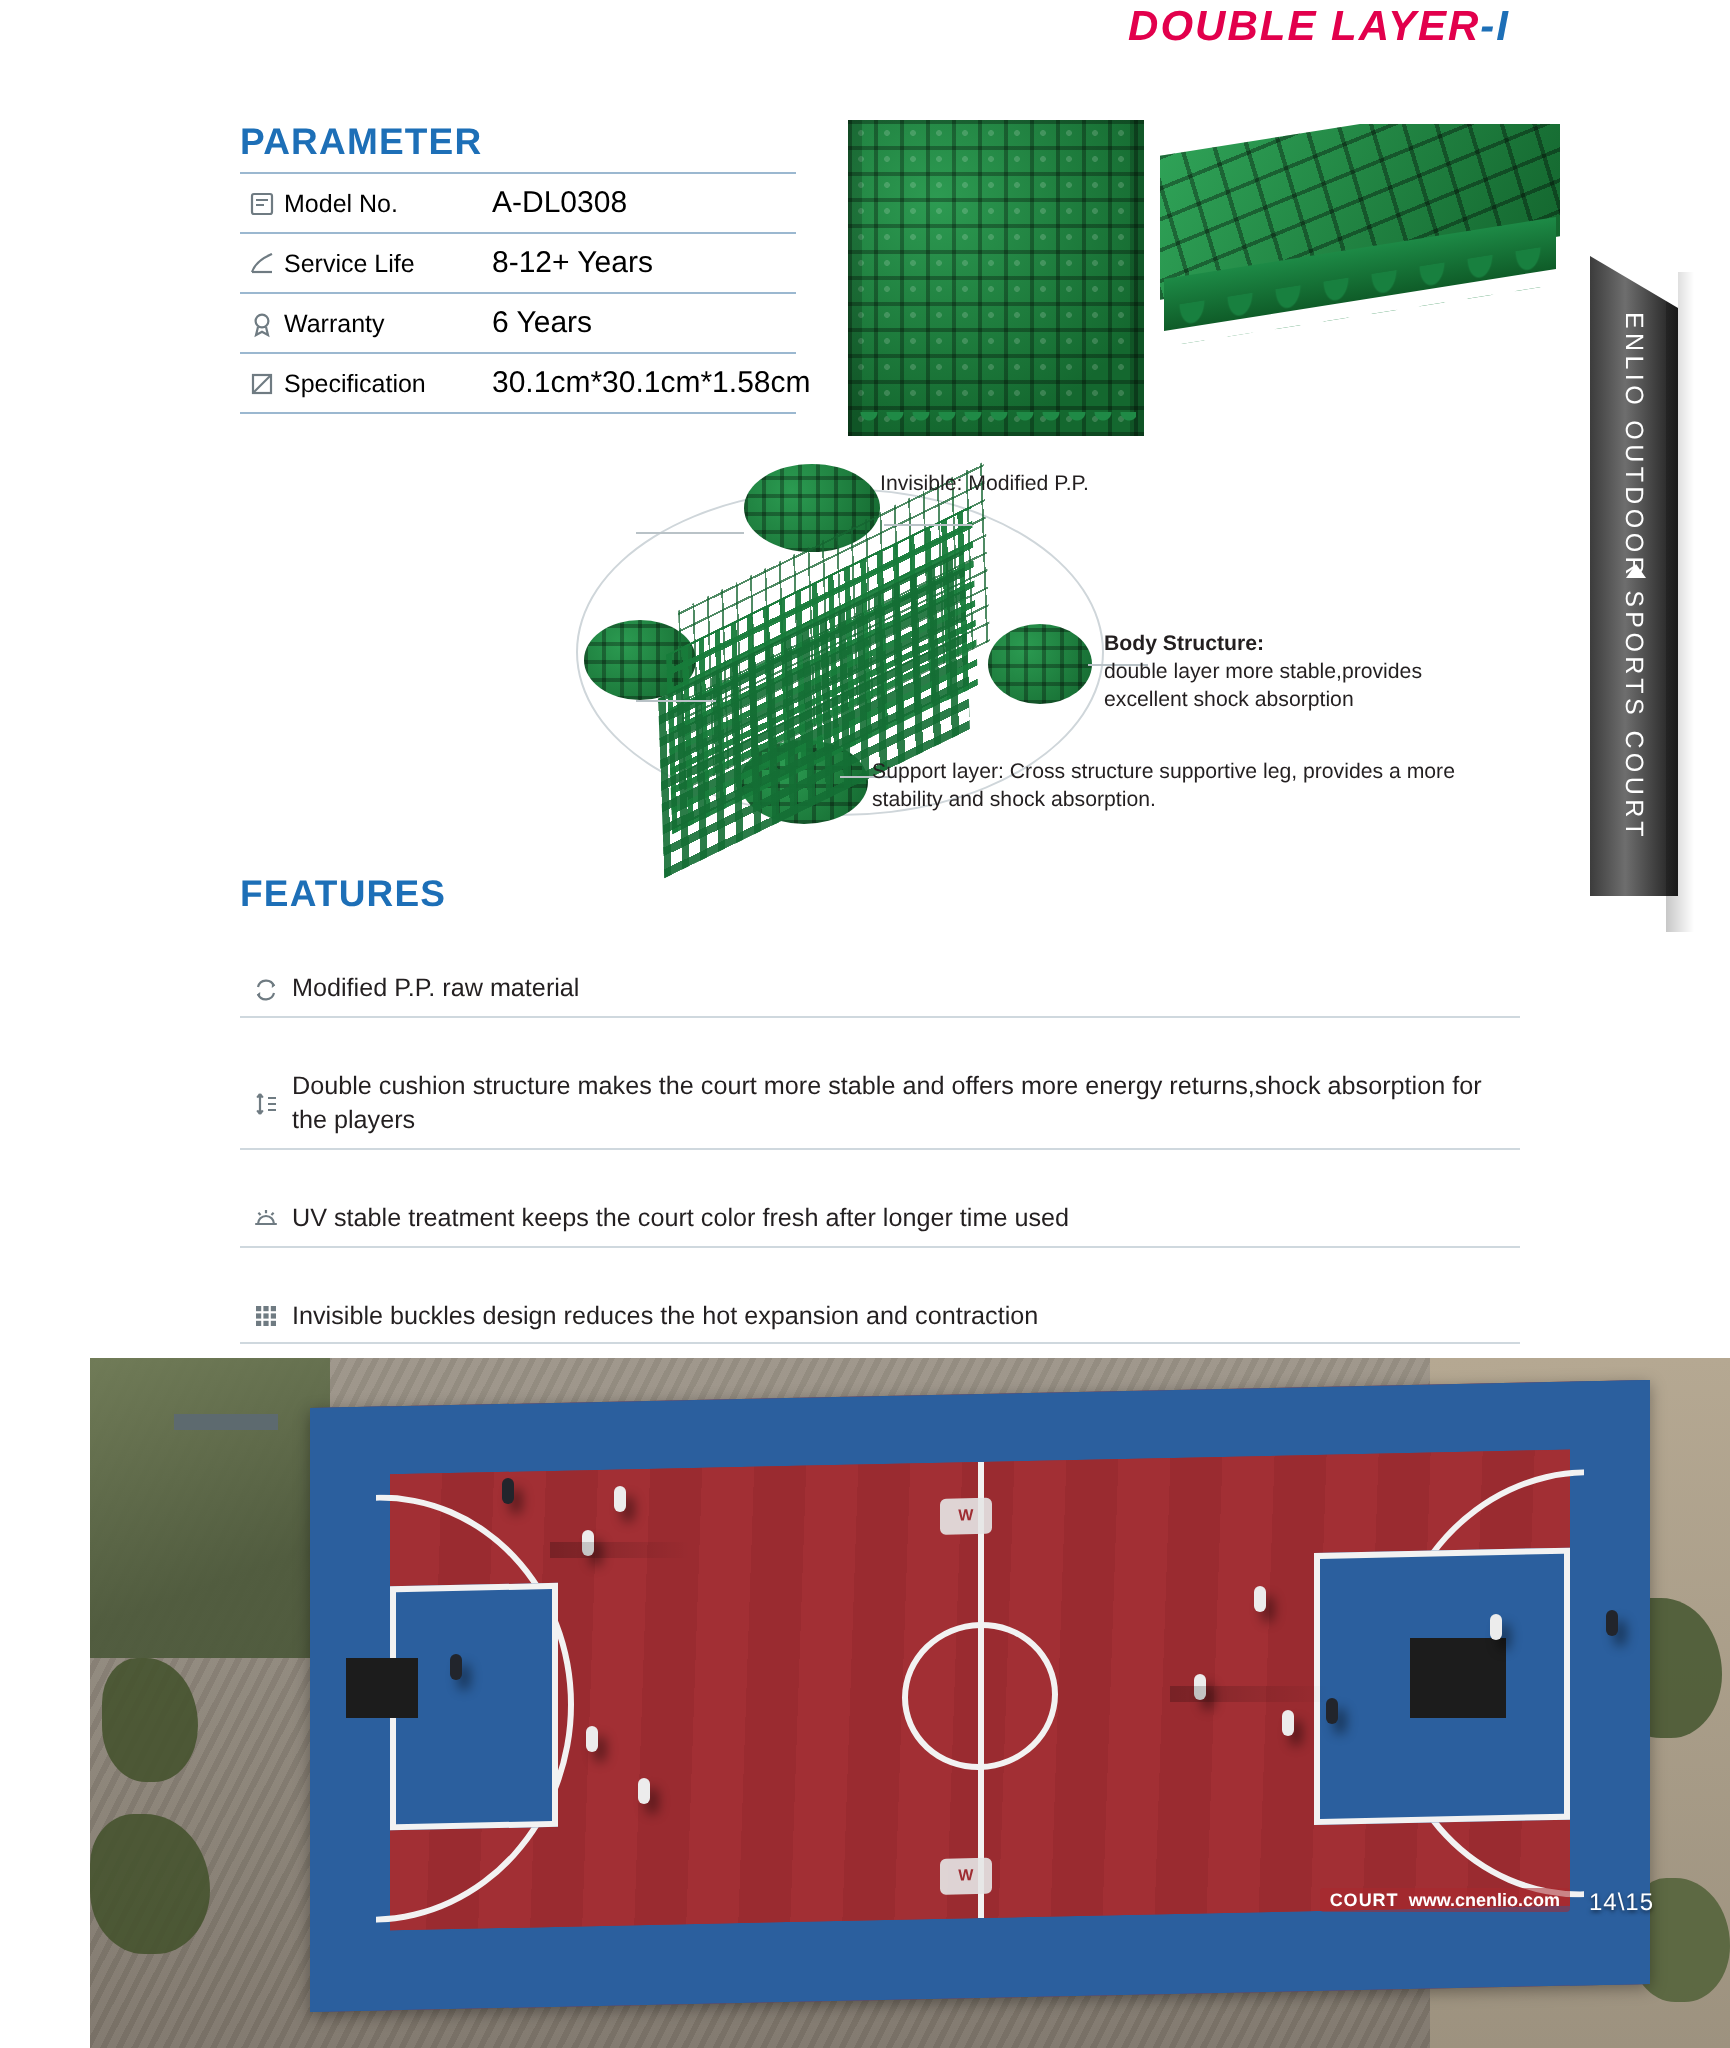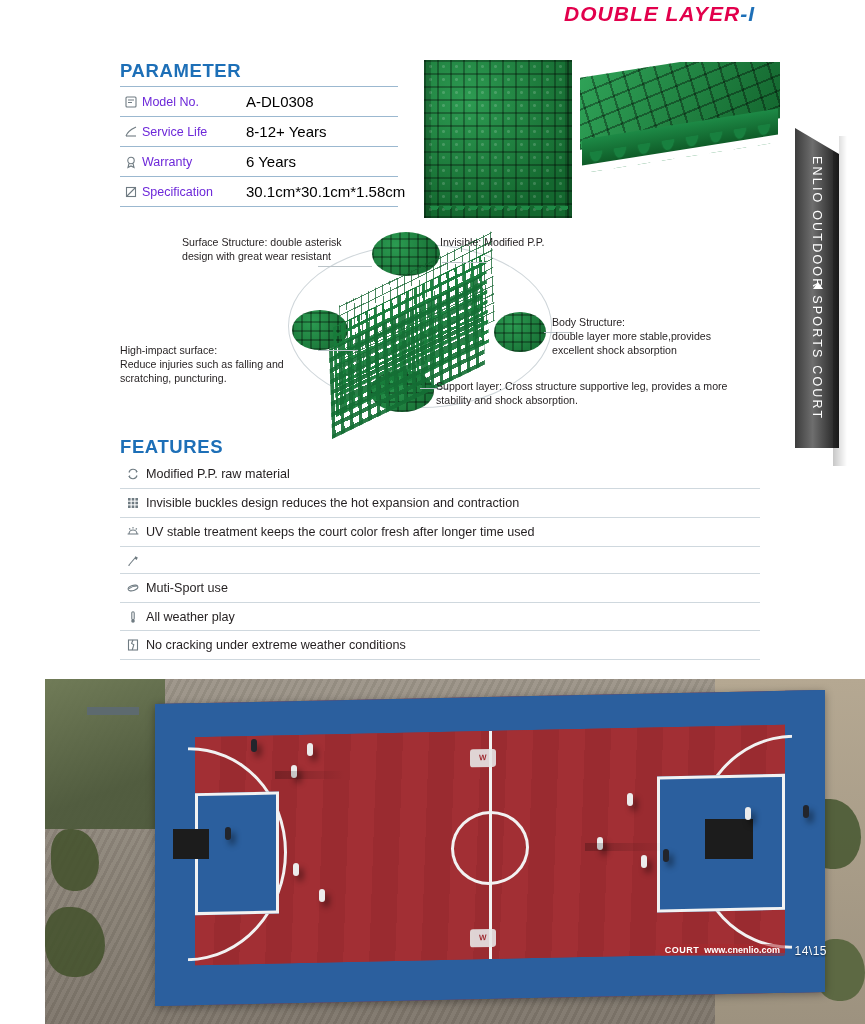--- a/index.html
+++ b/index.html
@@ -105,21 +105,21 @@
   }
   .param-icon {
     width: 22px;
     display: flex; align-items: center; justify-content: center;
     flex: 0 0 22px;
   }
   .param-icon svg { display: block; }
   .param-label {
     flex: 0 0 96px;
     font-size: 12.5px;
-    color: #6d28d9;
+    color: #000000;
   }
   .param-value {
     flex: 1 1 auto;
     font-size: 15px;
     padding-left: 8px;
     color: #000000;
   }
 
   
   .photo {
@@ -188,21 +188,21 @@
     position: absolute;
     left: 120px; top: 228px;
     width: 650px; height: 196px;
   }
   .dia-label {
     position: absolute;
     font-size: 10.6px;
     line-height: 1.32;
     color: #231f20;
   }
-  .dia-label b { font-weight: normal; }
+  .dia-label b { font-weight: bold; }
   #lbl-surface   { left: 62px;  top: 8px;   width: 160px; }
   #lbl-material  { left: 320px; top: 8px;   width: 150px; }
   #lbl-body      { left: 432px; top: 88px;  width: 200px; }
   #lbl-impact    { left: 0px;   top: 116px; width: 196px; }
   #lbl-support   { left: 316px; top: 152px; width: 294px; }
 
   .dia-circle {
     position: absolute;
     border-radius: 50%;
     background:
@@ -253,24 +253,25 @@
   }
 
   
   .features {
     position: absolute;
     left: 120px; top: 460px;
     width: 640px;
   }
   .feature-row {
     display: flex;
-    align-items: flex-start;
+    align-items: center;
     border-bottom: 1px solid #cfd8de;
     padding: 6px 0 5px 0;
     min-height: 19px;
+    margin-top: 20px;
   }
   .feature-icon {
     flex: 0 0 26px;
     padding-top: 1px;
     display: flex; justify-content: center;
   }
   .feature-text {
     font-size: 12.6px;
     line-height: 1.34;
     color: #231f20;
@@ -518,80 +519,84 @@
   <div class="dia-layer" id="layer-3">
       <div class="mesh"></div>
     </div>
 
   <div class="dia-leader" style="left:198px; top:38px; width:54px;"></div>
   <div class="dia-leader" style="left:322px; top:34px; width:44px;"></div>
   <div class="dia-leader" style="left:424px; top:104px; width:30px;"></div>
   <div class="dia-leader" style="left:198px; top:122px; width:40px;"></div>
   <div class="dia-leader" style="left:300px; top:160px; width:28px;"></div>
 
-  <div class="dia-label" id="lbl-surface">Surface Structure: double asterisk design with great wear resistant</div>
   <div class="dia-label" id="lbl-material">Invisible: Modified P.P.</div>
 
   <div class="dia-label" id="lbl-body">
     <b>Body Structure:</b><br>
     <span>double layer more stable,provides excellent shock absorption</span>
   </div>
 
-  <div class="dia-label" id="lbl-impact">
-    <b>High-impact surface:</b><br>
-    <span>Reduce injuries such as falling and scratching, puncturing.</span>
-  </div>
 
   <div class="dia-label" id="lbl-support">Support layer: Cross structure supportive leg, provides a more stability and shock absorption.</div>
 </div>
 
 <div class="section-heading" id="features-heading">FEATURES</div>
 
 <div class="features">
 
   <div class="feature-row">
     <div class="feature-icon">
       <svg width="14" height="14" viewBox="0 0 14 14">
           <path class="icon-stroke" d="M3 5.5A4.2 4.2 0 0 1 11 5"></path>
           <path class="icon-stroke" d="M11 8.5A4.2 4.2 0 0 1 3 9"></path>
           <path class="icon-fill" d="M10 3l1.6 1.6L9.9 6z"></path>
           <path class="icon-fill" d="M4 11l-1.6-1.6L4.1 8z"></path>
         </svg>
     </div>
     <div class="feature-text">Modified P.P. raw material</div>
   </div>
 
+  <div class="feature-row">
+    <div class="feature-icon">
+      <svg width="14" height="14" viewBox="0 0 14 14">
+          <path class="icon-stroke" d="M4 2v10M4 2L2.6 3.8M4 2l1.4 1.8M4 12l-1.4-1.8M4 12l1.4-1.8"></path>
+          <path class="icon-stroke" d="M8 4h4M8 7h4M8 10h4"></path>
+        </svg>
+    </div>
+    <div class="feature-text">Double cushion structure makes the court more stable and offers more energy returns,shock absorption for the players</div>
+  </div>
+
+  <div class="feature-row">
+    <div class="feature-icon">
+      <svg width="14" height="14" viewBox="0 0 14 14">
+          <path class="icon-stroke" d="M3 9a4 4 0 0 1 8 0"></path>
+          <path class="icon-stroke" d="M7 2v1.6M3.2 3.4l1.1 1.1M10.8 3.4l-1.1 1.1M1.6 9h10.8"></path>
+        </svg>
+    </div>
+    <div class="feature-text">UV stable treatment keeps the court color fresh after longer time used</div>
+  </div>
 
   <div class="feature-row">
     <div class="feature-icon">
       <svg width="14" height="14" viewBox="0 0 14 14">
           <g class="icon-fill">
             <rect x="2" y="2" width="2.6" height="2.6"></rect>
             <rect x="5.7" y="2" width="2.6" height="2.6"></rect>
             <rect x="9.4" y="2" width="2.6" height="2.6"></rect>
             <rect x="2" y="5.7" width="2.6" height="2.6"></rect>
             <rect x="5.7" y="5.7" width="2.6" height="2.6"></rect>
             <rect x="9.4" y="5.7" width="2.6" height="2.6"></rect>
             <rect x="2" y="9.4" width="2.6" height="2.6"></rect>
             <rect x="5.7" y="9.4" width="2.6" height="2.6"></rect>
             <rect x="9.4" y="9.4" width="2.6" height="2.6"></rect>
           </g>
         </svg>
     </div>
     <div class="feature-text">Invisible buckles design reduces the hot expansion and contraction</div>
-  </div>
-
-  <div class="feature-row">
-    <div class="feature-icon">
-      <svg width="14" height="14" viewBox="0 0 14 14">
-          <path class="icon-stroke" d="M3 9a4 4 0 0 1 8 0"></path>
-          <path class="icon-stroke" d="M7 2v1.6M3.2 3.4l1.1 1.1M10.8 3.4l-1.1 1.1M1.6 9h10.8"></path>
-        </svg>
-    </div>
-    <div class="feature-text">UV stable treatment keeps the court color fresh after longer time used</div>
   </div>
 
   <div class="feature-row">
     <div class="feature-icon">
       <svg width="14" height="14" viewBox="0 0 14 14">
           <path class="icon-stroke" d="M3 11L9 4"></path>
           <path class="icon-fill" d="M9.2 2.2l2.6 1.2-1.1 2.6-2.2-1.4z"></path>
           <path class="icon-stroke" d="M2.4 11.6l1.2-.4"></path>
         </svg>
     </div>

